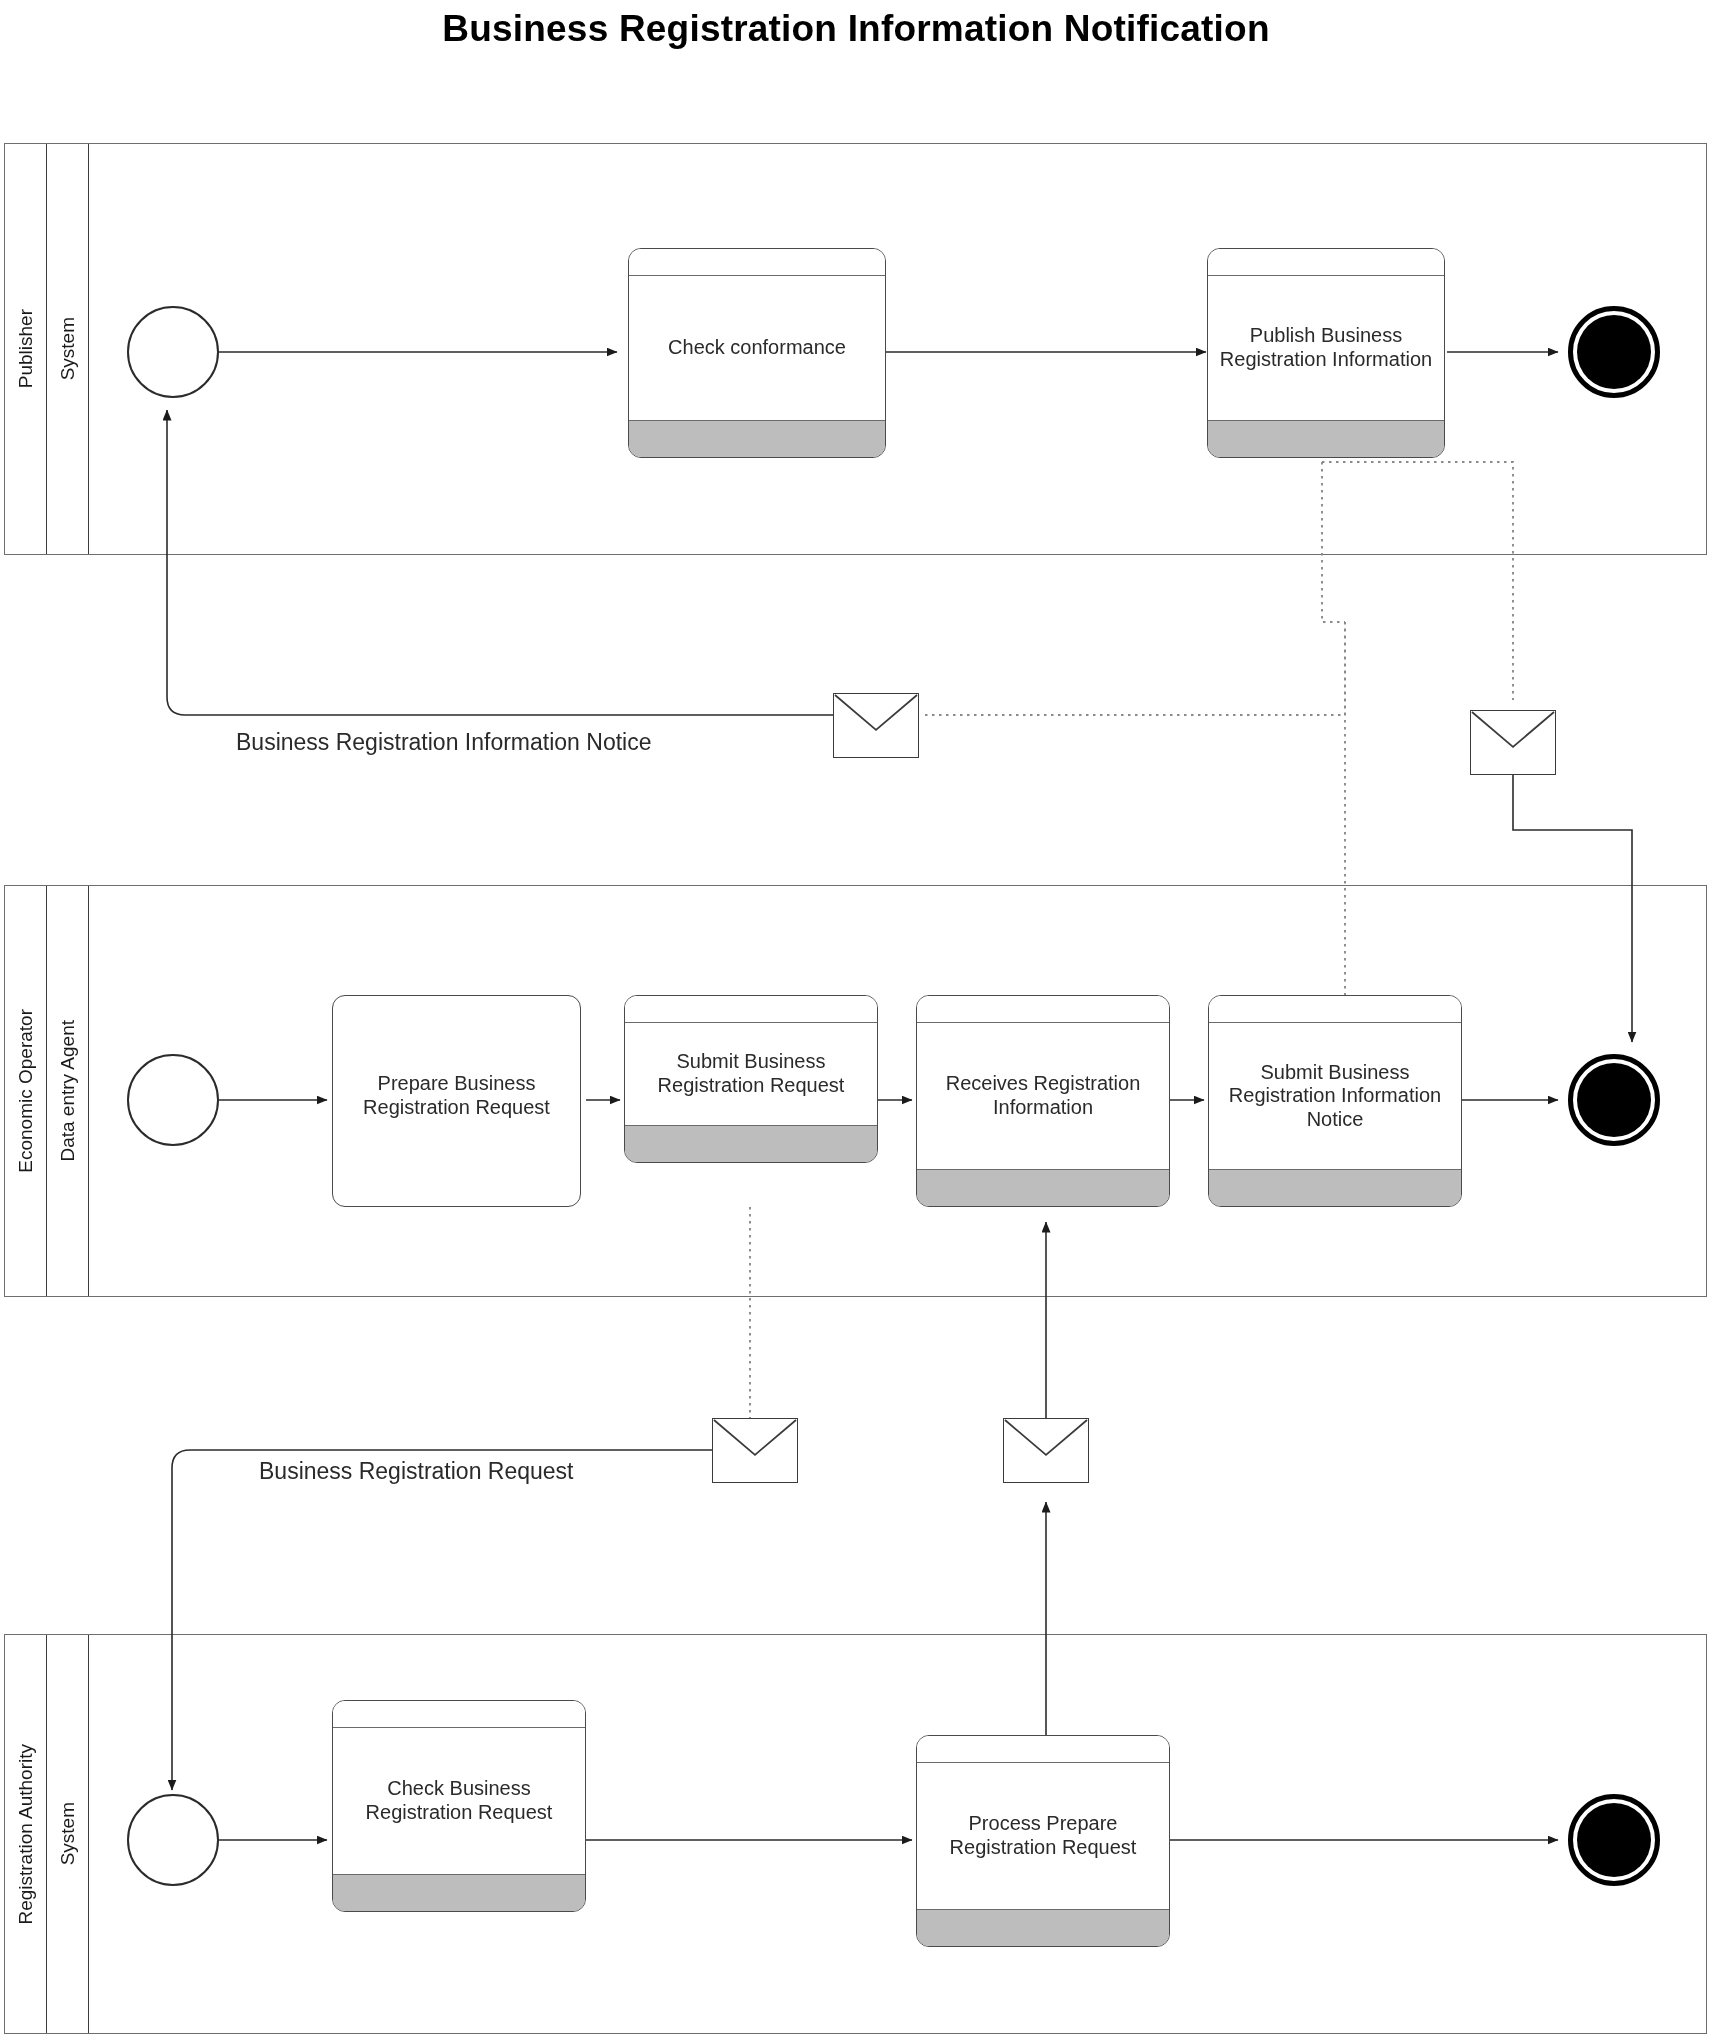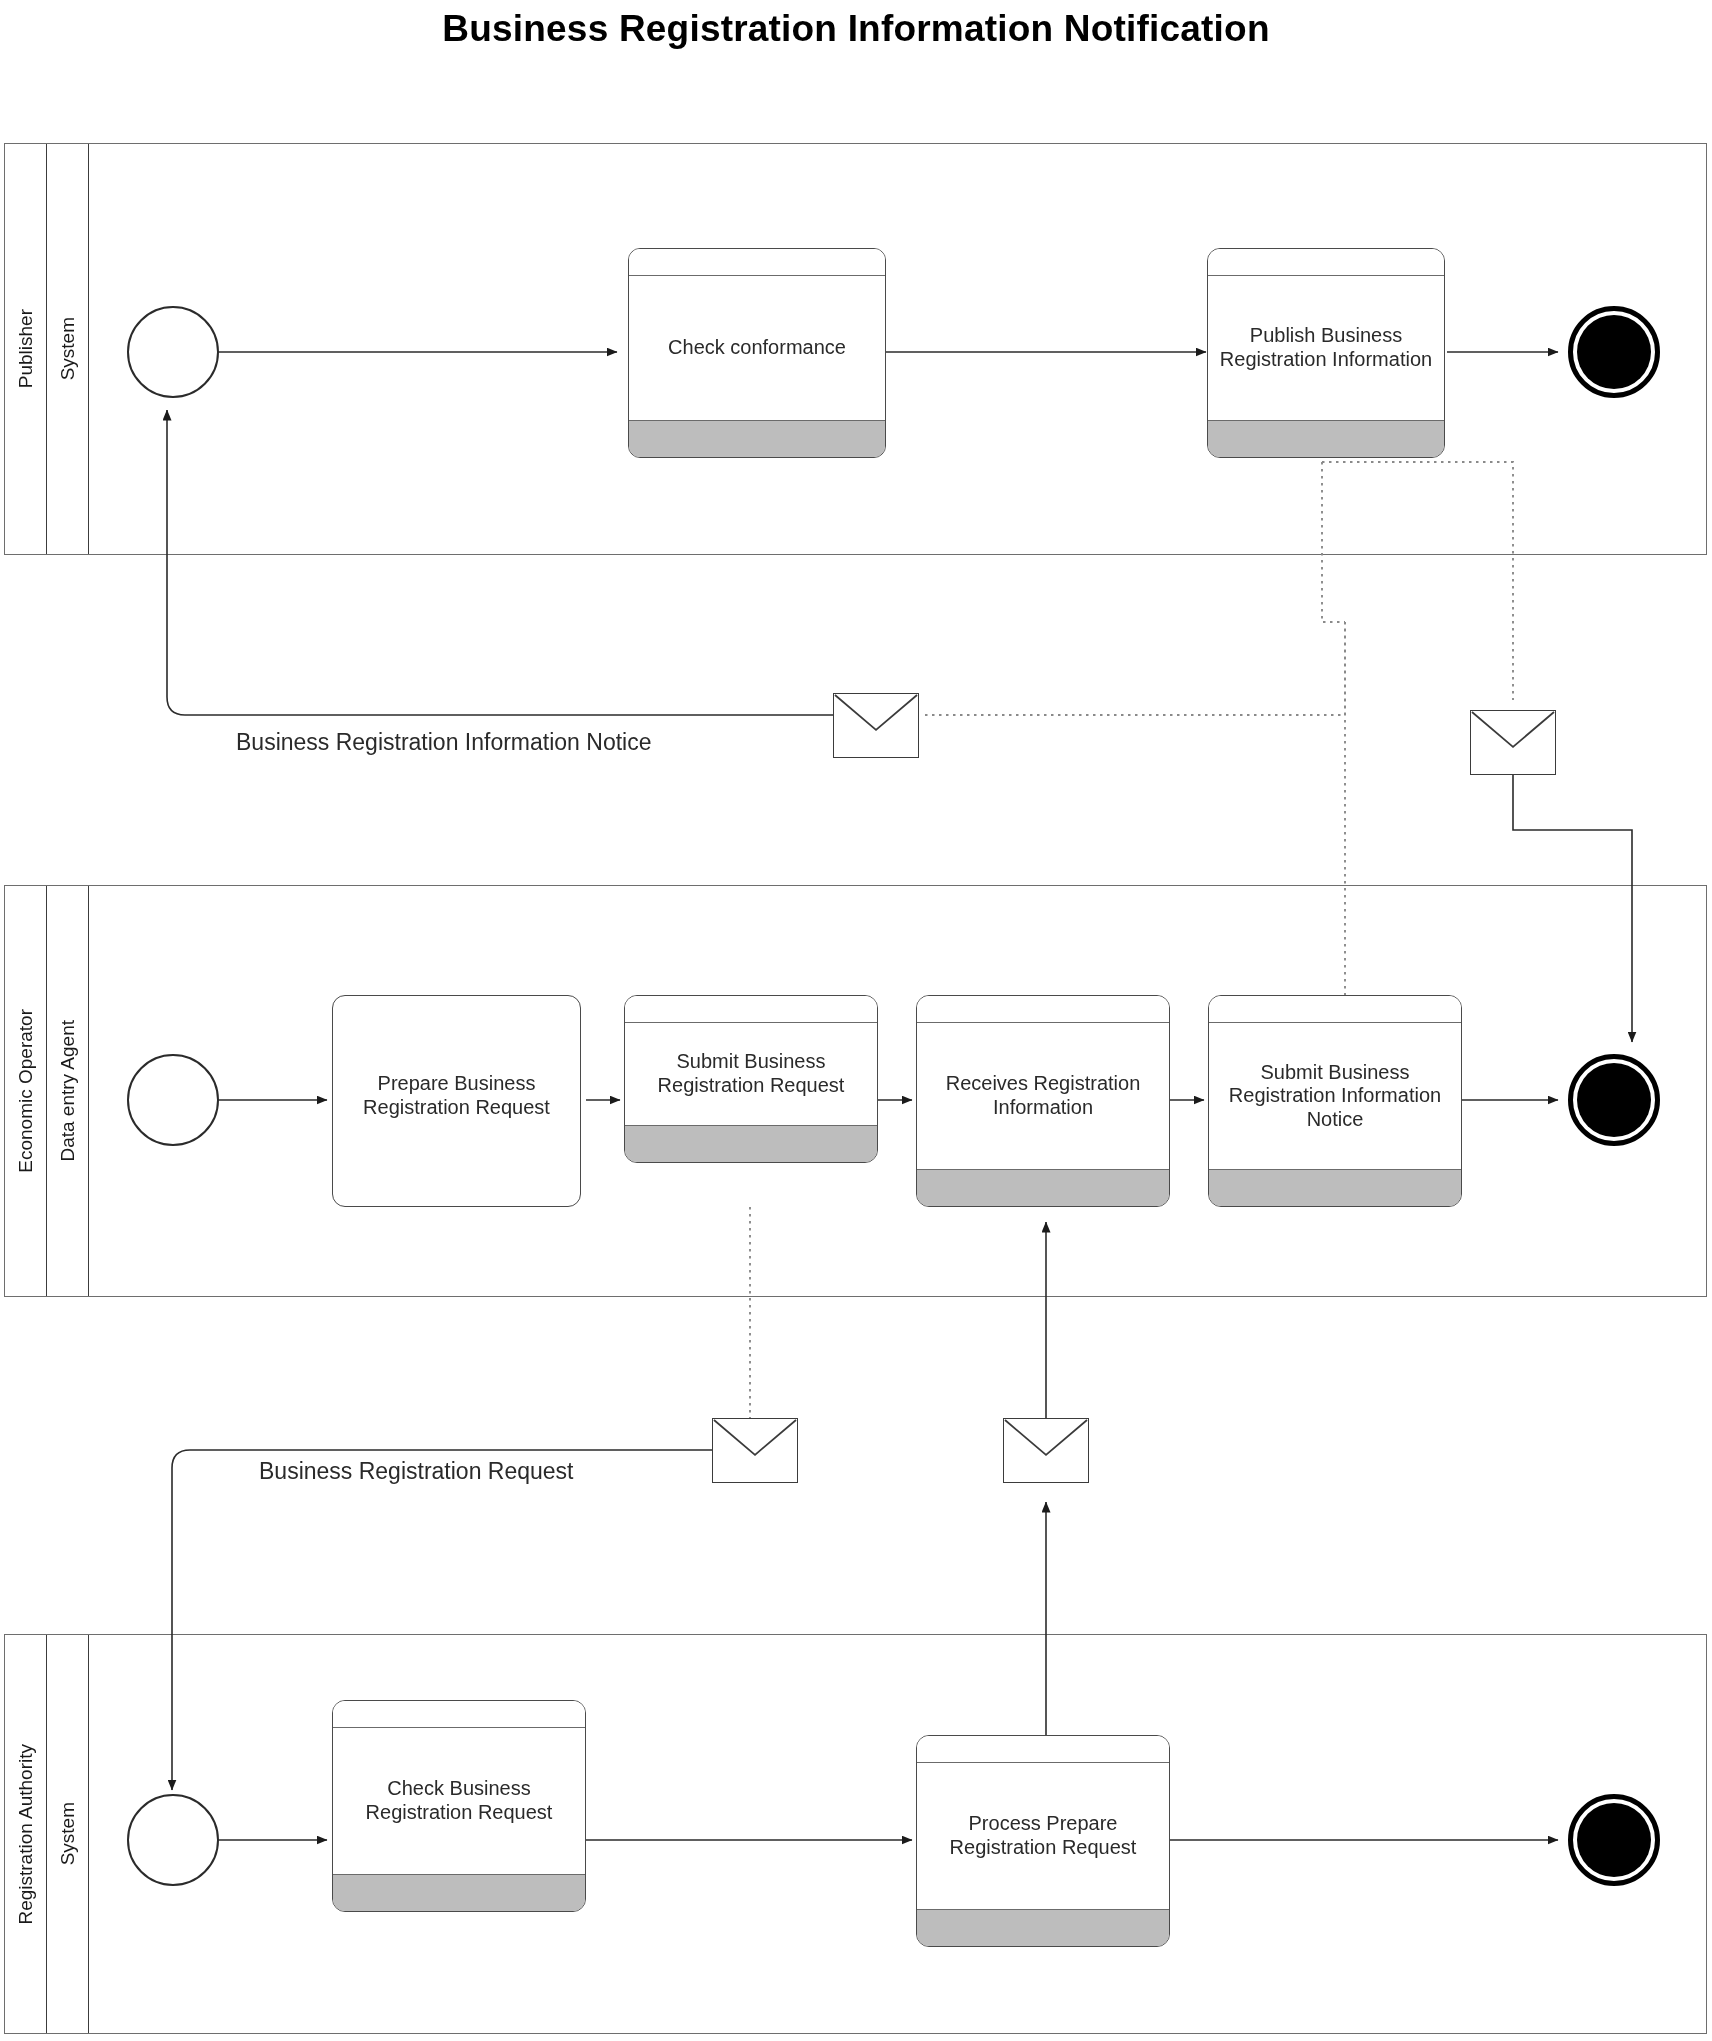--- a/index.html
+++ b/index.html
@@ -214,21 +214,21 @@
       <path d="M1322,462 L1322,622 L1345,622"></path>
       <path d="M925,715 L1345,715 L1345,622"></path>
       <path d="M1322,462 L1513,462 L1513,700"></path>
       <path d="M1345,622 L1345,1000"></path>
       <path d="M750,1207 L750,1418"></path>
     </g>
   </svg>
 
   <div class="event event-start" style="left:127px; top:306px; width:92px; height:92px;"></div>
 
-  <div class="task" style="left:628px; top:248px; width:258px; height:210px;border-radius:12px;">
+  <div class="task" style="left:628px; top:248px; width:258px; height:210px;">
     <div class="task-head"></div>
     <div class="task-body">Check conformance</div>
     <div class="task-foot"></div>
   </div>
 
   <div class="task" style="left:1207px; top:248px; width:238px; height:210px;">
     <div class="task-head"></div>
     <div class="task-body">Publish Business Registration Information</div>
     <div class="task-foot"></div>
   </div>

